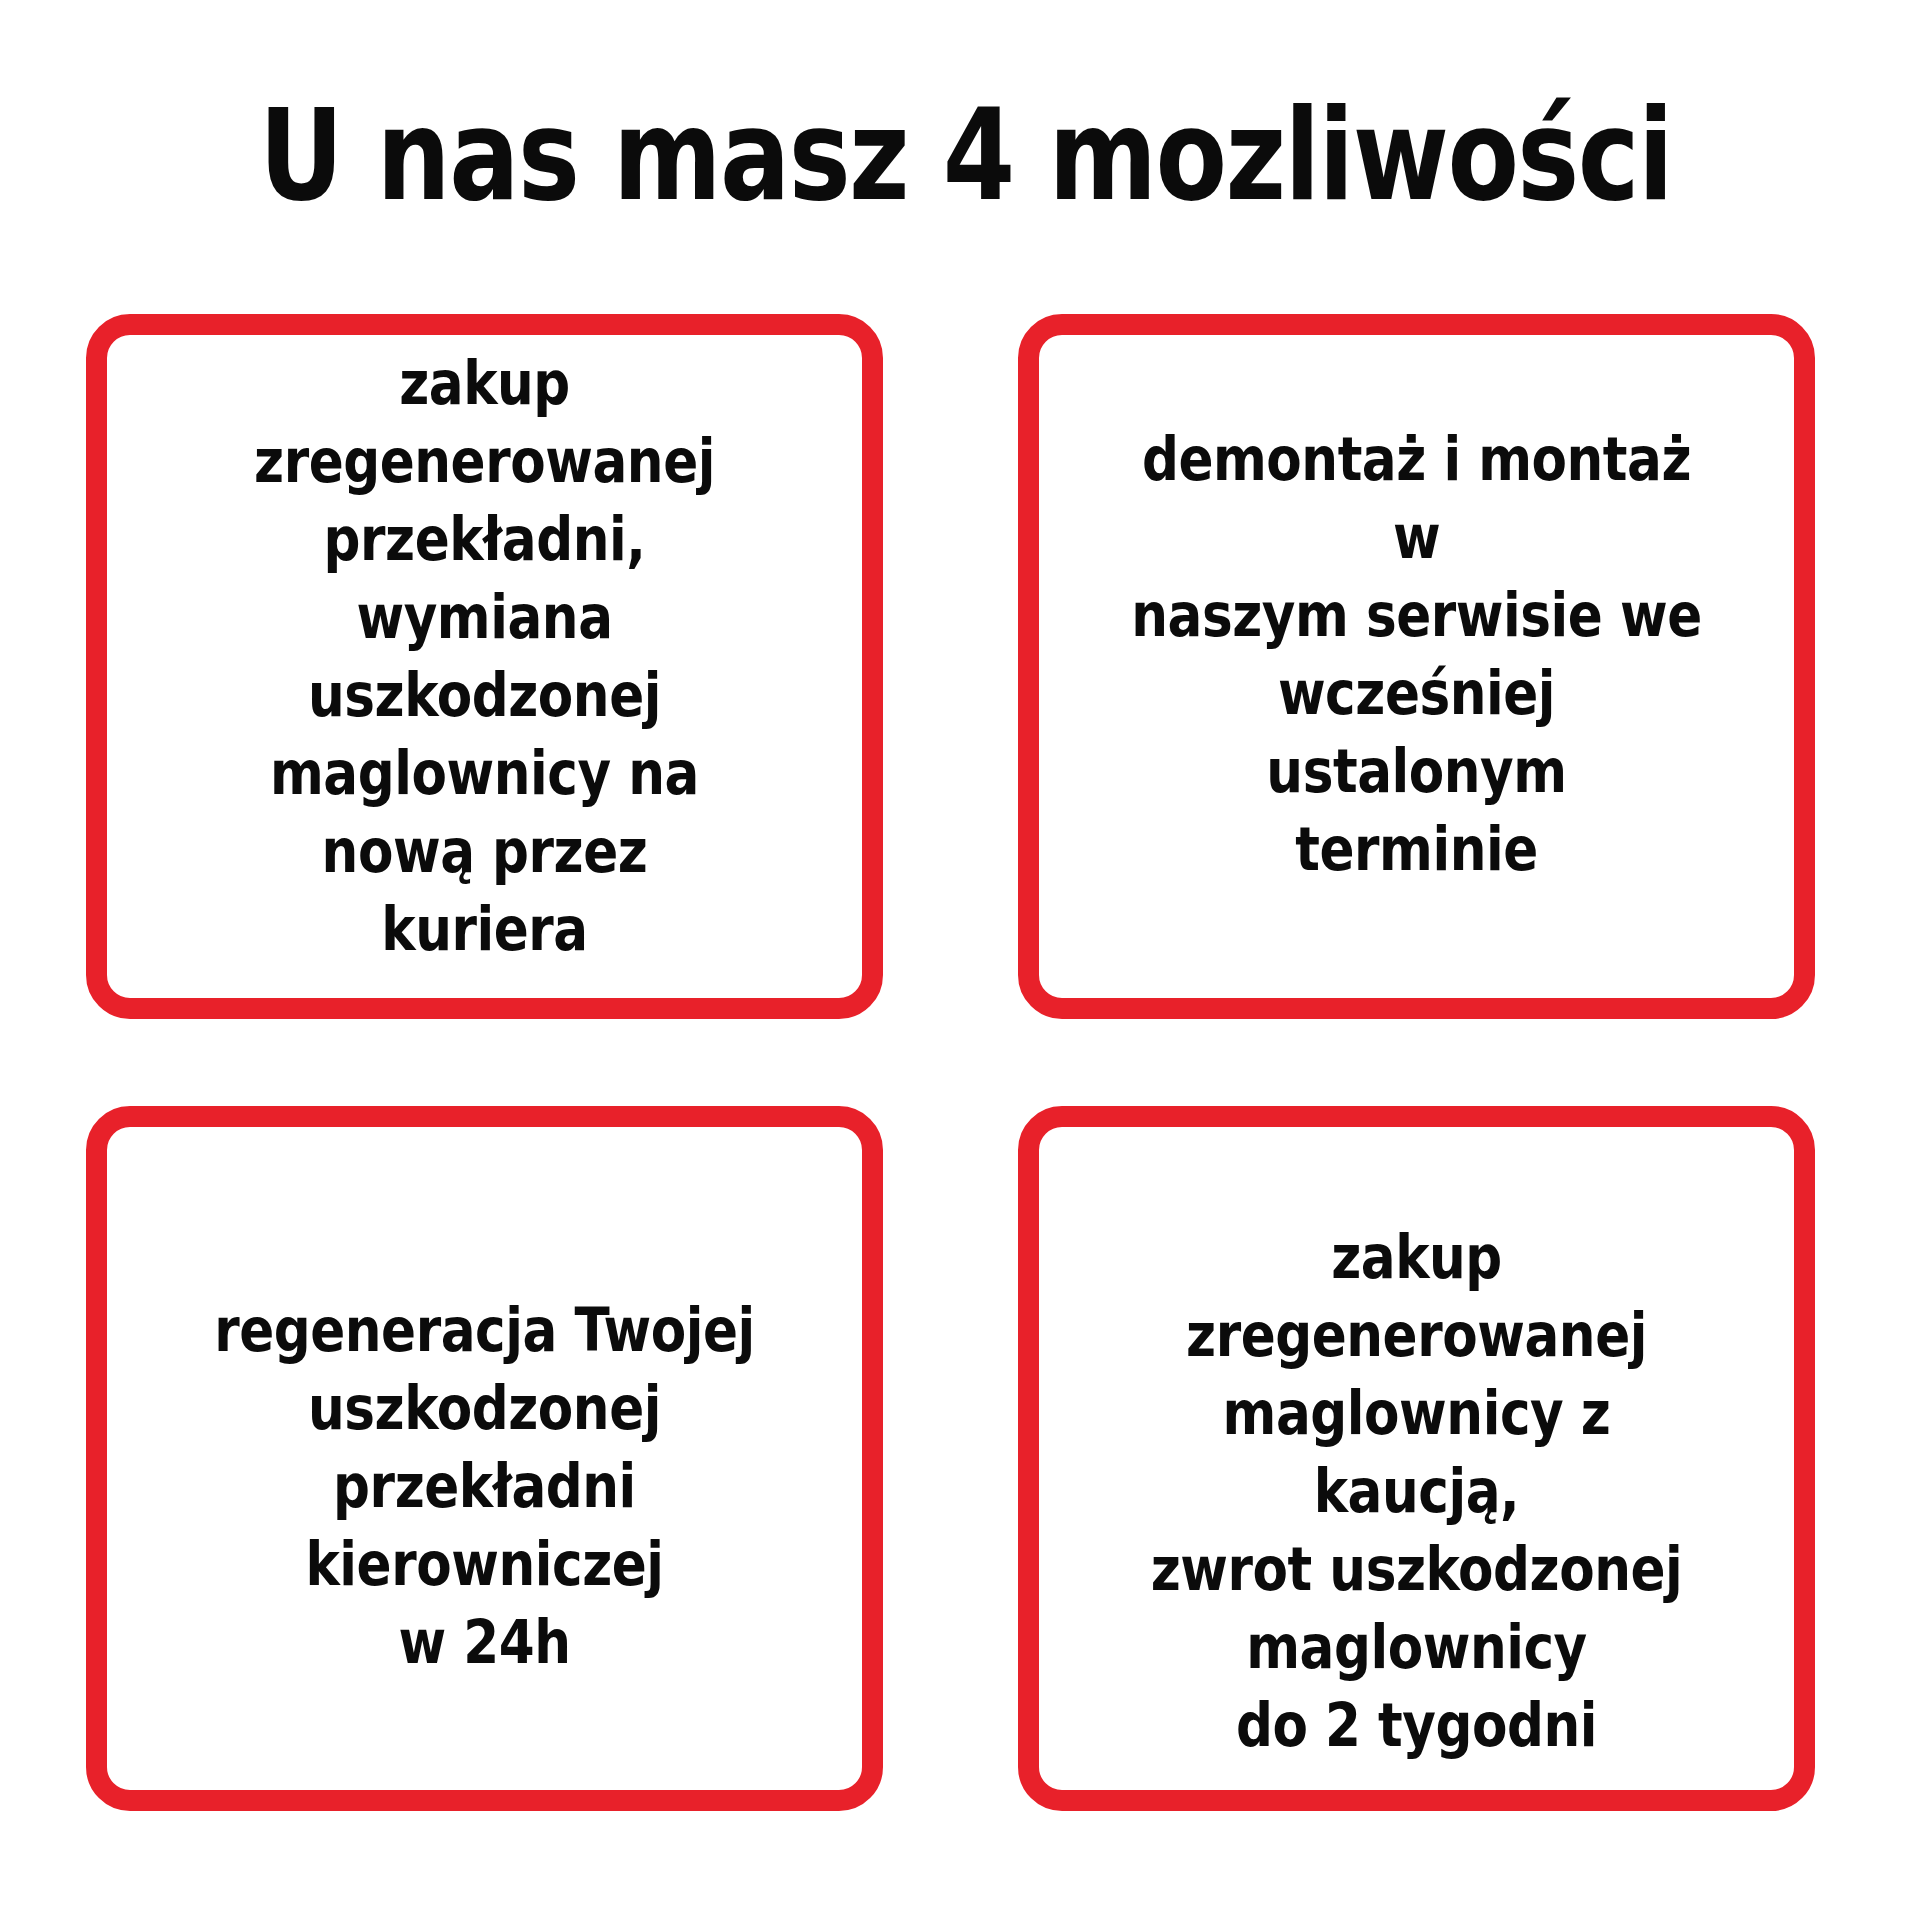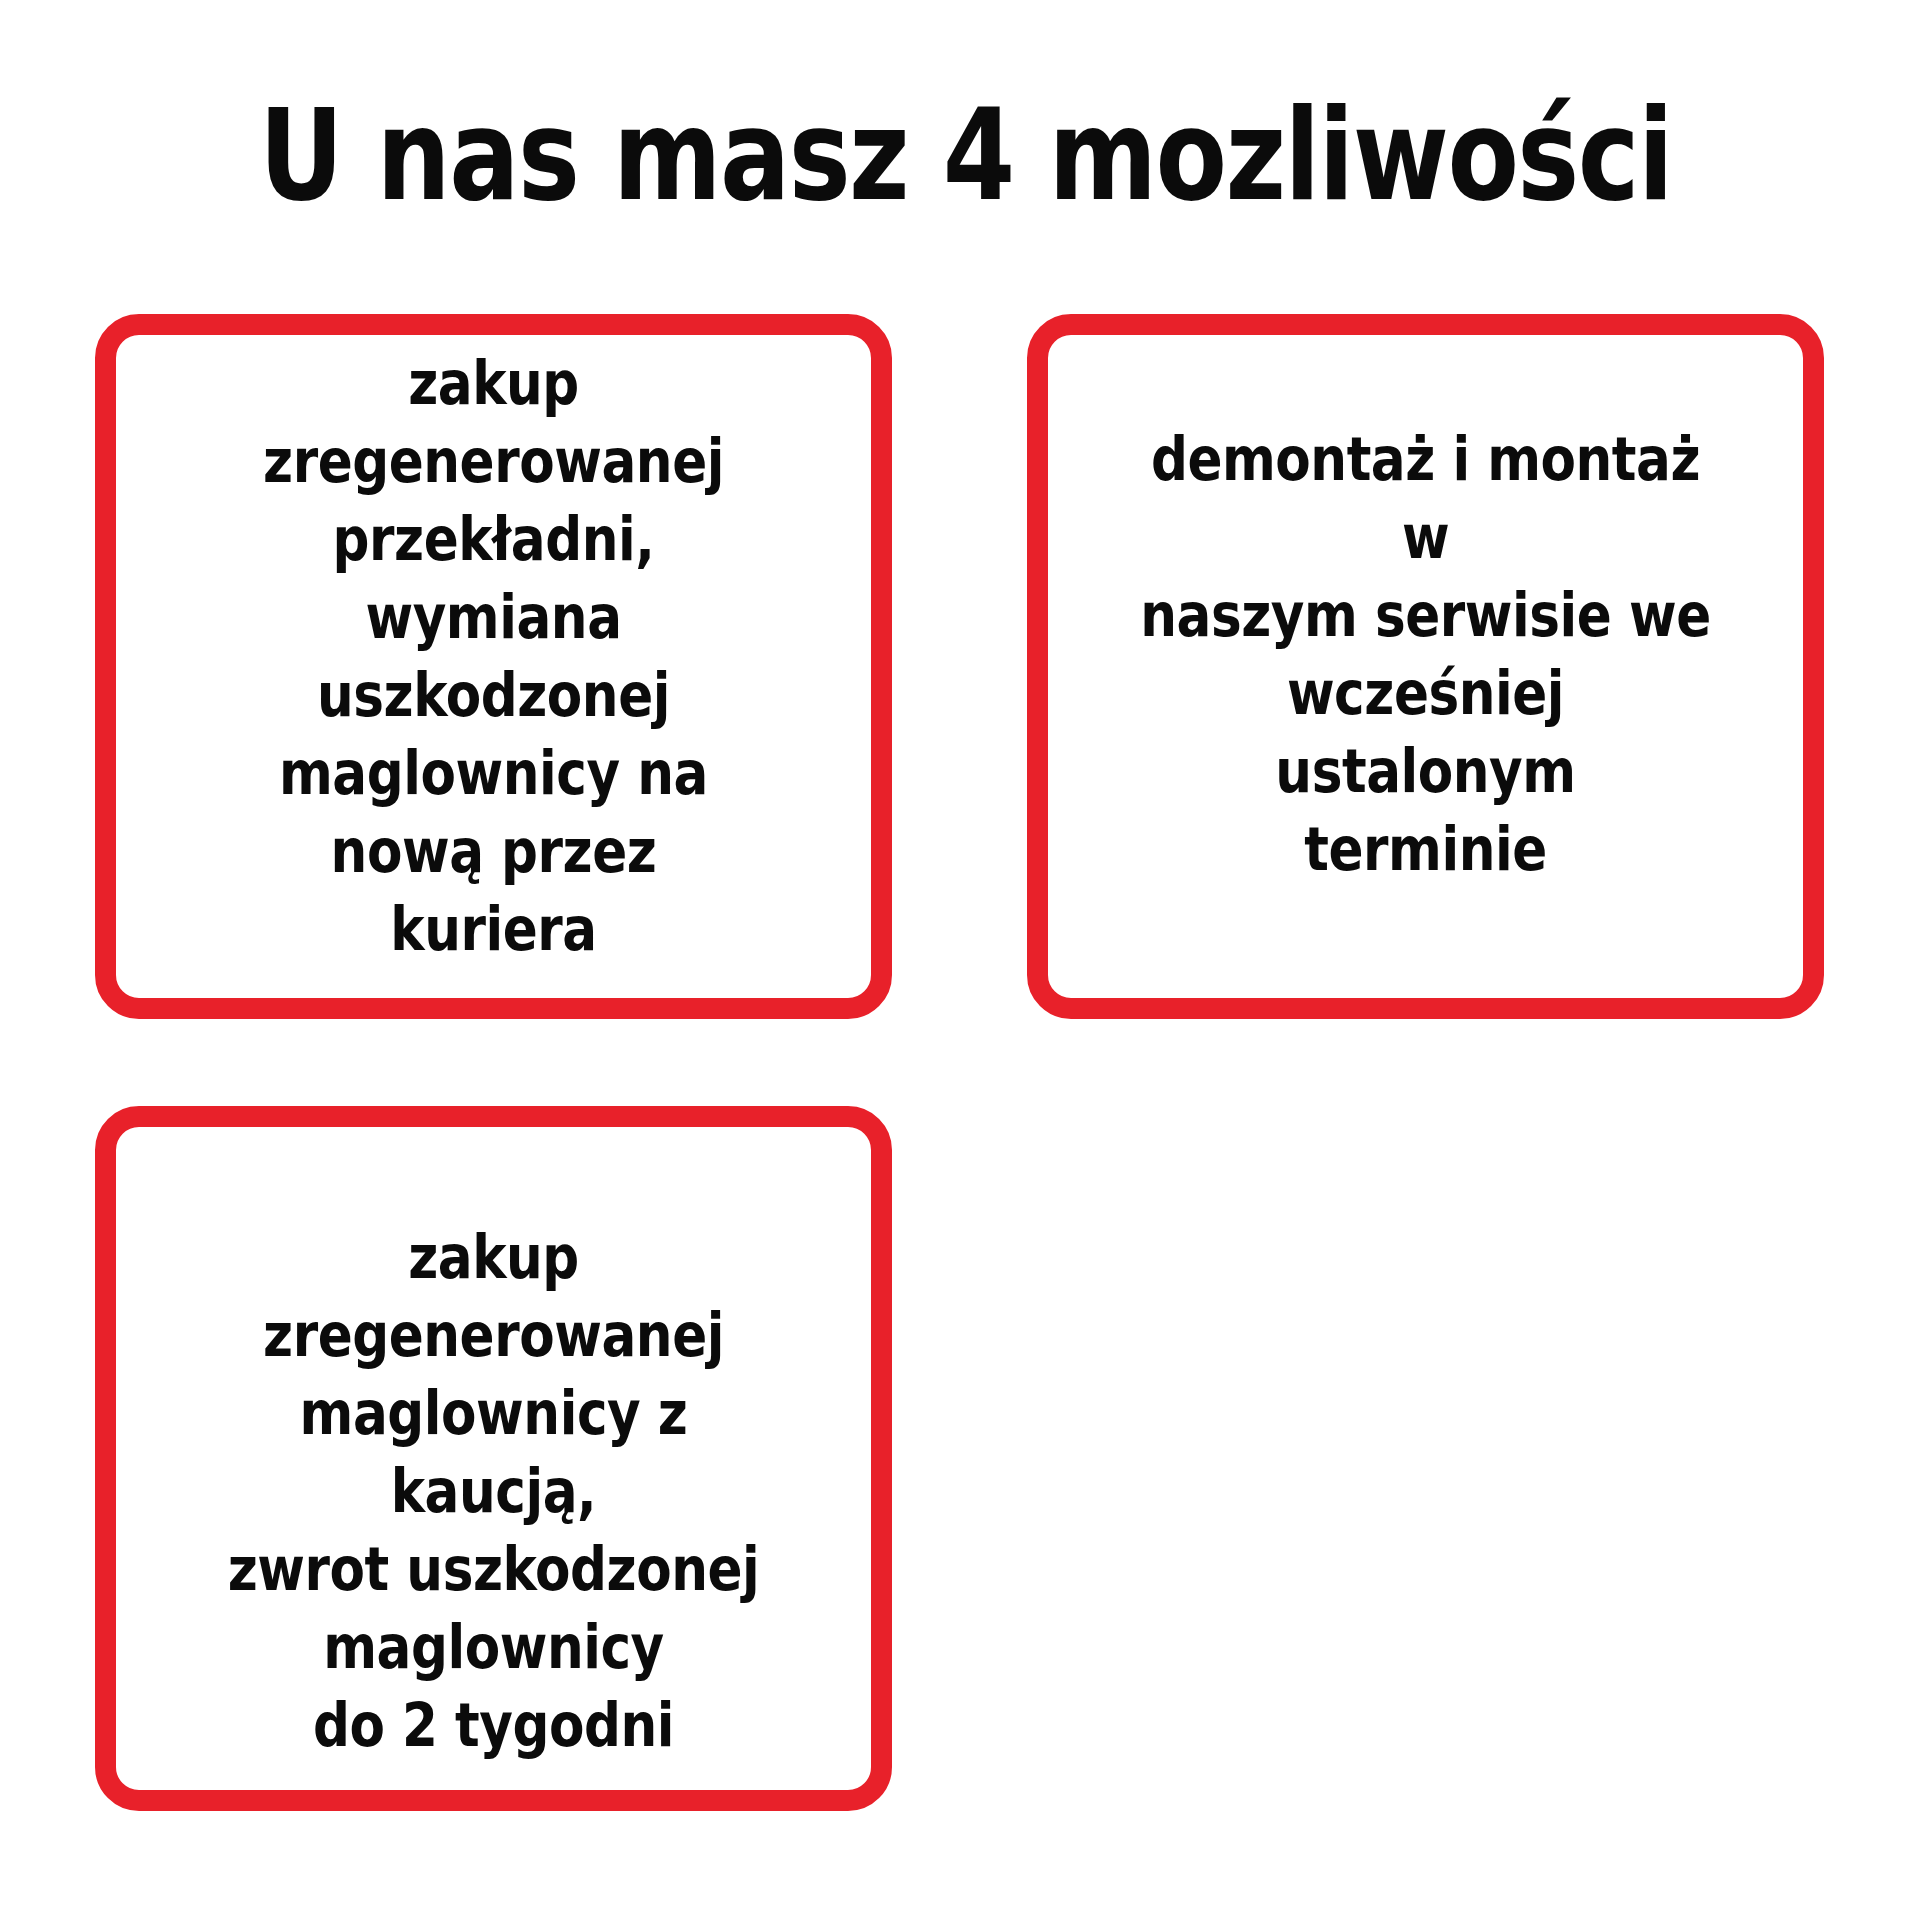--- a/index.html
+++ b/index.html
@@ -33,21 +33,21 @@
     line-height: 1.15;
     letter-spacing: -1.9px;
     color: #0b0b0b;
     transform: scaleX(0.82);
     transform-origin: center top;
     white-space: nowrap;
   }
   .grid {
     position: absolute;
     top: 290px;
-    left: 95px;
+    left: 86px;
     width: 1728px;
     height: 1554px;
     display: grid;
     grid-template-columns: 797px 797px;
     grid-template-rows: 705px 705px;
     column-gap: 135px;
     row-gap: 87px;
   }
   .card {
     position: relative;
@@ -95,20 +95,26 @@
 kuriera</div>
     </div>
 
     <div class="card card-2">
       <div class="card-text">demontaż i montaż w
 naszym serwisie we
 wcześniej ustalonym
 terminie</div>
     </div>
 
+    <div class="card card-3">
+      <div class="card-text">regeneracja Twojej
+uszkodzonej przekładni
+kierowniczej
+w 24h</div>
+    </div>
 
     <div class="card card-4">
       <div class="card-text">zakup zregenerowanej
 maglownicy z kaucją,
 zwrot uszkodzonej
 maglownicy
 do 2 tygodni</div>
     </div>
 
   </div>

